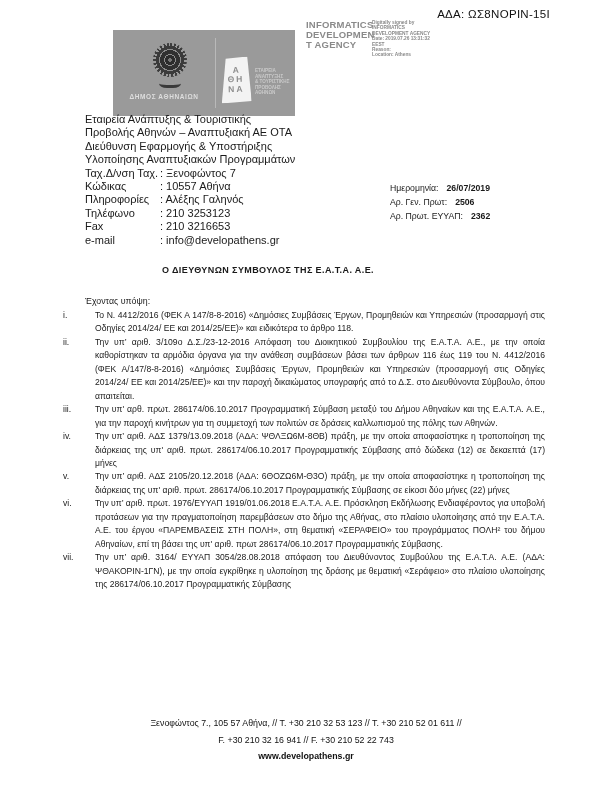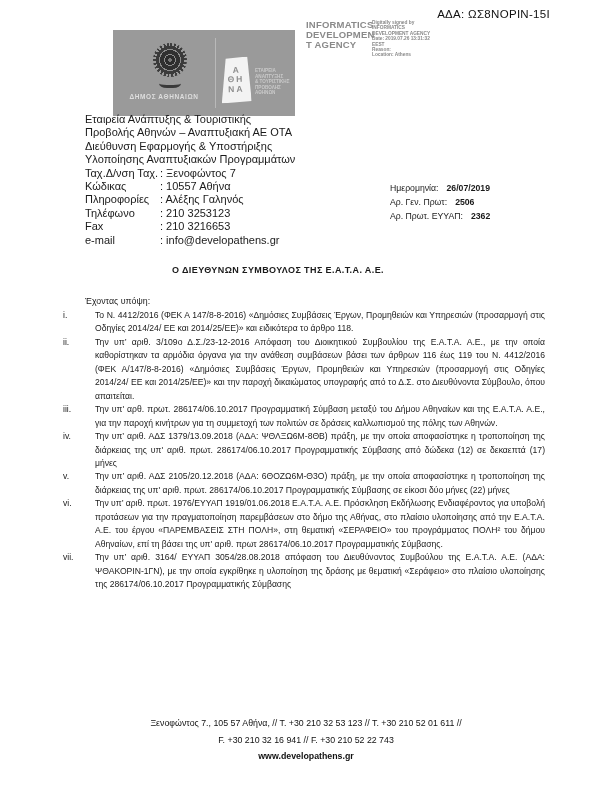--- a/index.html
+++ b/index.html
@@ -57,21 +57,21 @@
   .sender .org-line{white-space:nowrap;}
   .contact-row{display:flex;white-space:nowrap;}
   .contact-label{width:75px;flex:0 0 75px;}
 
   
   .meta{position:absolute;left:390px;top:181px;font-size:8.7px;line-height:14px;}
   .meta-row{white-space:nowrap;}
   .meta-value{font-weight:bold;margin-left:8px;}
 
   
-  .heading{position:absolute;left:14px;top:265px;width:528px;text-align:center;font-size:9px;font-weight:bold;letter-spacing:.4px;}
+  .heading{position:absolute;left:4px;top:265px;width:528px;text-align:center;font-size:9px;font-weight:bold;letter-spacing:.4px;}
   .intro{position:absolute;left:85px;top:296px;font-size:8.8px;}
 
   
   .list{position:absolute;left:63px;top:309px;width:482px;font-size:8.6px;line-height:13.45px;}
   .list-item{display:flex;}
   .item-num{flex:0 0 32px;width:32px;}
   .item-text{flex:1;text-align:justify;}
 
   
   .footer{position:absolute;left:0;top:715px;width:612px;text-align:center;font-size:8.8px;line-height:16.5px;color:#111;}

